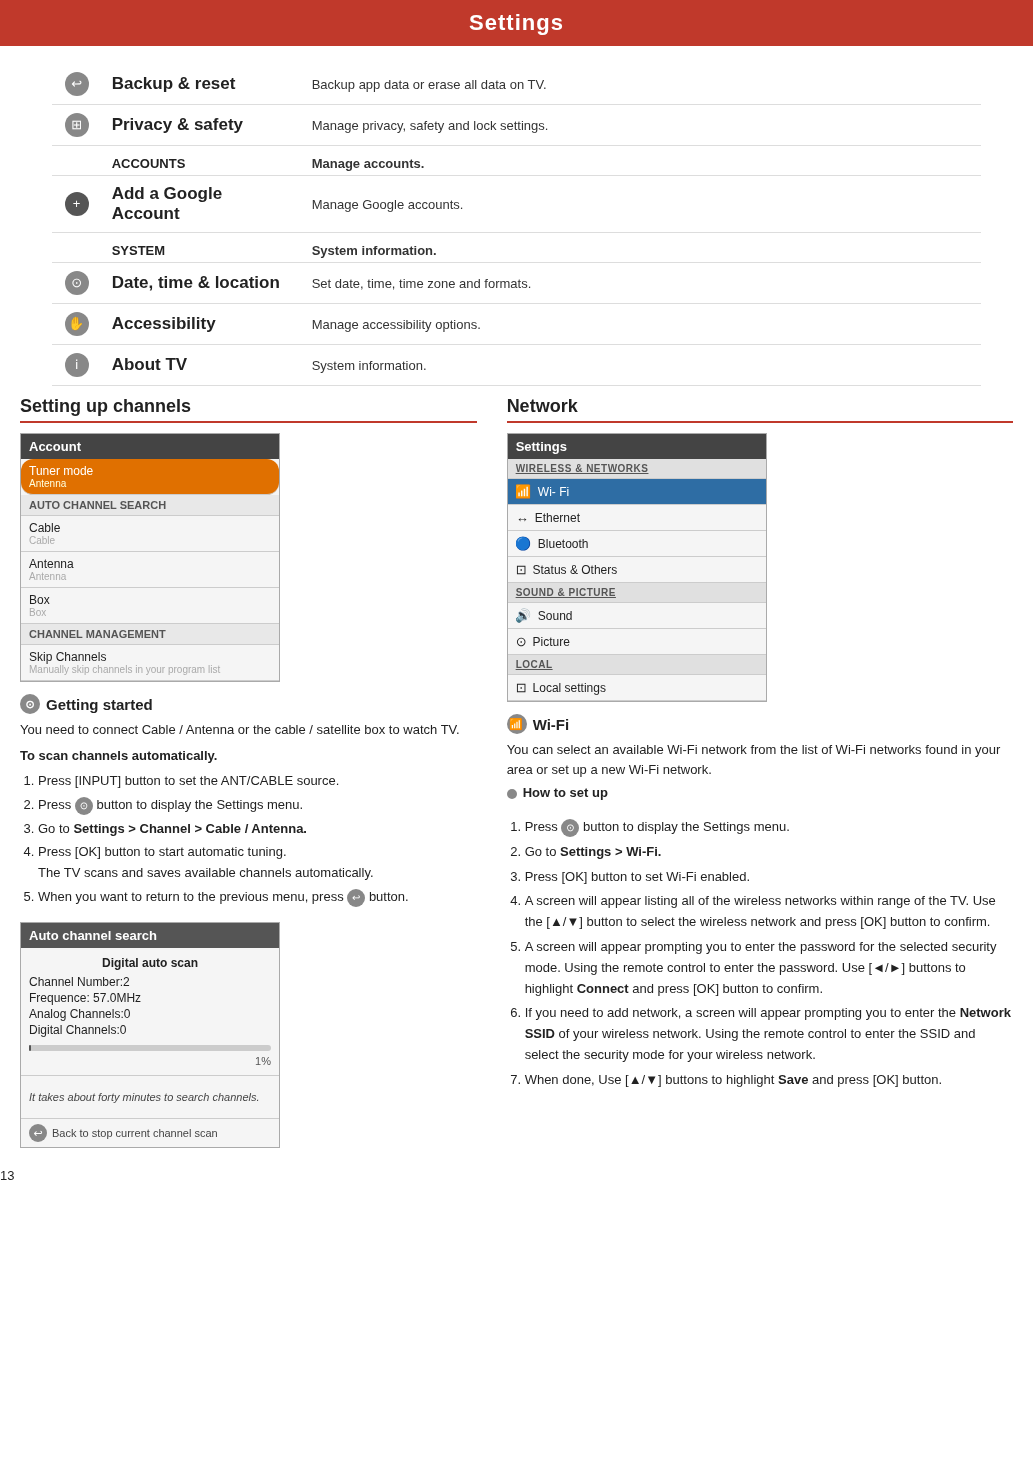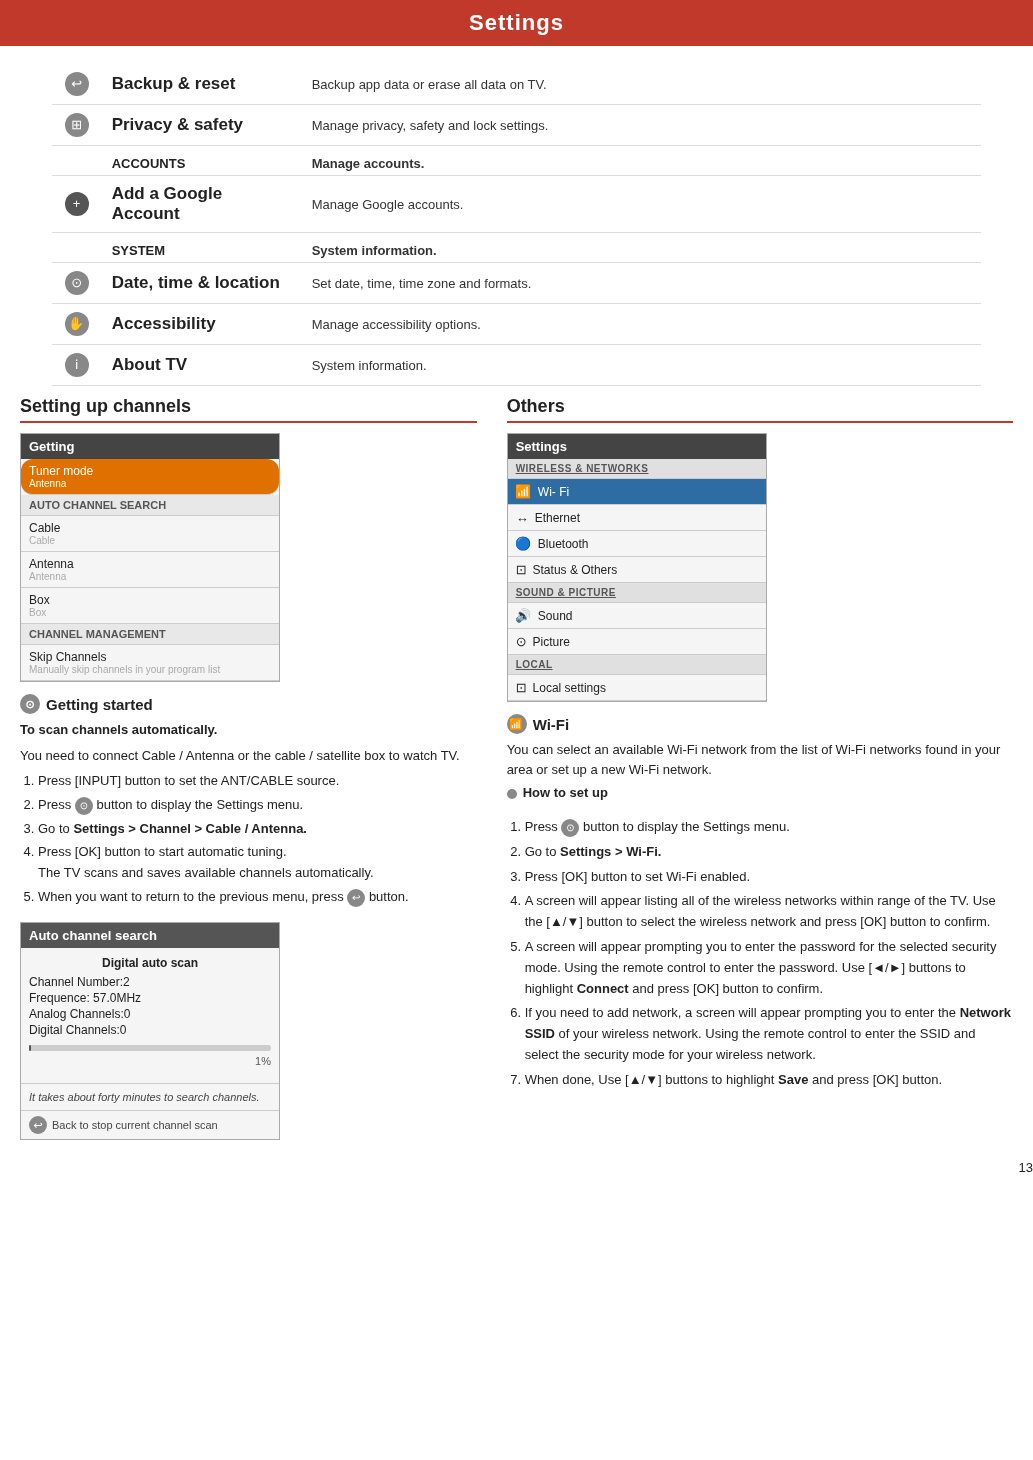--- a/index.html
+++ b/index.html
@@ -194,23 +194,22 @@
     }
     .progress-label {
       text-align: right;
       font-size: 11px;
       color: #555;
     }
     .auto-search-note {
       font-size: 11px;
       color: #444;
       border-top: 1px solid #ccc;
-      padding: 7px 8px;
+      padding: 15px 8px;
       font-style: italic;
-      margin-top: 8px;
     }
     .auto-search-back {
       display: flex;
       align-items: center;
       gap: 5px;
       padding: 5px 8px;
       border-top: 1px solid #ccc;
       font-size: 11px;
       color: #444;
     }
@@ -305,21 +304,21 @@
       padding-left: 18px;
       font-size: 13px;
       line-height: 1.6;
     }
     .network-text ol li {
       margin-bottom: 4px;
     }
 
     
     .page-number {
-      text-align: right;
+      text-align: left;
       font-size: 13px;
       margin-top: 20px;
       padding-bottom: 10px;
     }
 
     .settings-icon {
       display: inline-block;
       width: 24px;
       height: 24px;
       border-radius: 50%;
@@ -393,21 +392,21 @@
     </tr>
   </tbody>
 </table>
 
 <div class="two-col">
 
   <div class="col-left">
     <div class="section-title">Setting up channels</div>
 
     <div class="channel-box">
-      <div class="channel-box-title">Getting</div>
+      <div class="channel-box-title">Account</div>
 
       <div class="channel-item highlighted">
         <div>Tuner mode</div>
         <div class="sub">Antenna</div>
       </div>
 
       <div class="channel-section-header">AUTO CHANNEL SEARCH</div>
 
       <div class="channel-item">
         <div>Cable</div>
@@ -430,22 +429,22 @@
         <div>Skip Channels</div>
         <div class="sub">Manually skip channels in your program list</div>
       </div>
     </div>
 
     <div class="getting-started">
       <h3>
         <span class="settings-icon" style="font-size:11px; width:20px; height:20px; line-height:20px;">⊙</span>
         <span>Getting started</span>
       </h3>
+      <p>You need to connect Cable / Antenna or the cable / satellite box to watch TV.</p>
       <p><strong>To scan channels automatically.</strong></p>
-      <p>You need to connect Cable / Antenna or the cable / satellite box to watch TV.</p>
       <ol>
         <li>Press [INPUT] button to set the ANT/CABLE source.</li>
         <li>Press <span class="settings-icon" style="font-size:10px;width:18px;height:18px;line-height:18px;">⊙</span> button to display the Settings menu.</li>
         <li>Go to <strong>Settings &gt; Channel &gt; Cable / Antenna.</strong></li>
         <li>Press [OK] button to start automatic tuning.<br>The TV scans and saves available channels automatically.</li>
         <li>When you want to return to the previous menu, press <span class="settings-icon" style="font-size:10px;width:18px;height:18px;line-height:18px;">↩</span> button.</li>
       </ol>
     </div>
 
     <div class="auto-search-box">
@@ -475,21 +474,21 @@
       </div>
       <div class="auto-search-note">It takes about forty minutes to search channels.</div>
       <div class="auto-search-back">
         <span class="back-icon">↩</span>
         <span>Back to stop current channel scan</span>
       </div>
     </div>
   </div>
 
   <div class="col-right">
-    <div class="section-title">Others</div>
+    <div class="section-title">Network</div>
 
     <div class="network-box">
       <div class="network-box-title">Settings</div>
       <div class="network-section-header">WIRELESS &amp; NETWORKS</div>
 
       <div class="network-item highlighted">
         <span class="net-icon">📶</span>
         <span>Wi- Fi</span>
       </div>
 

